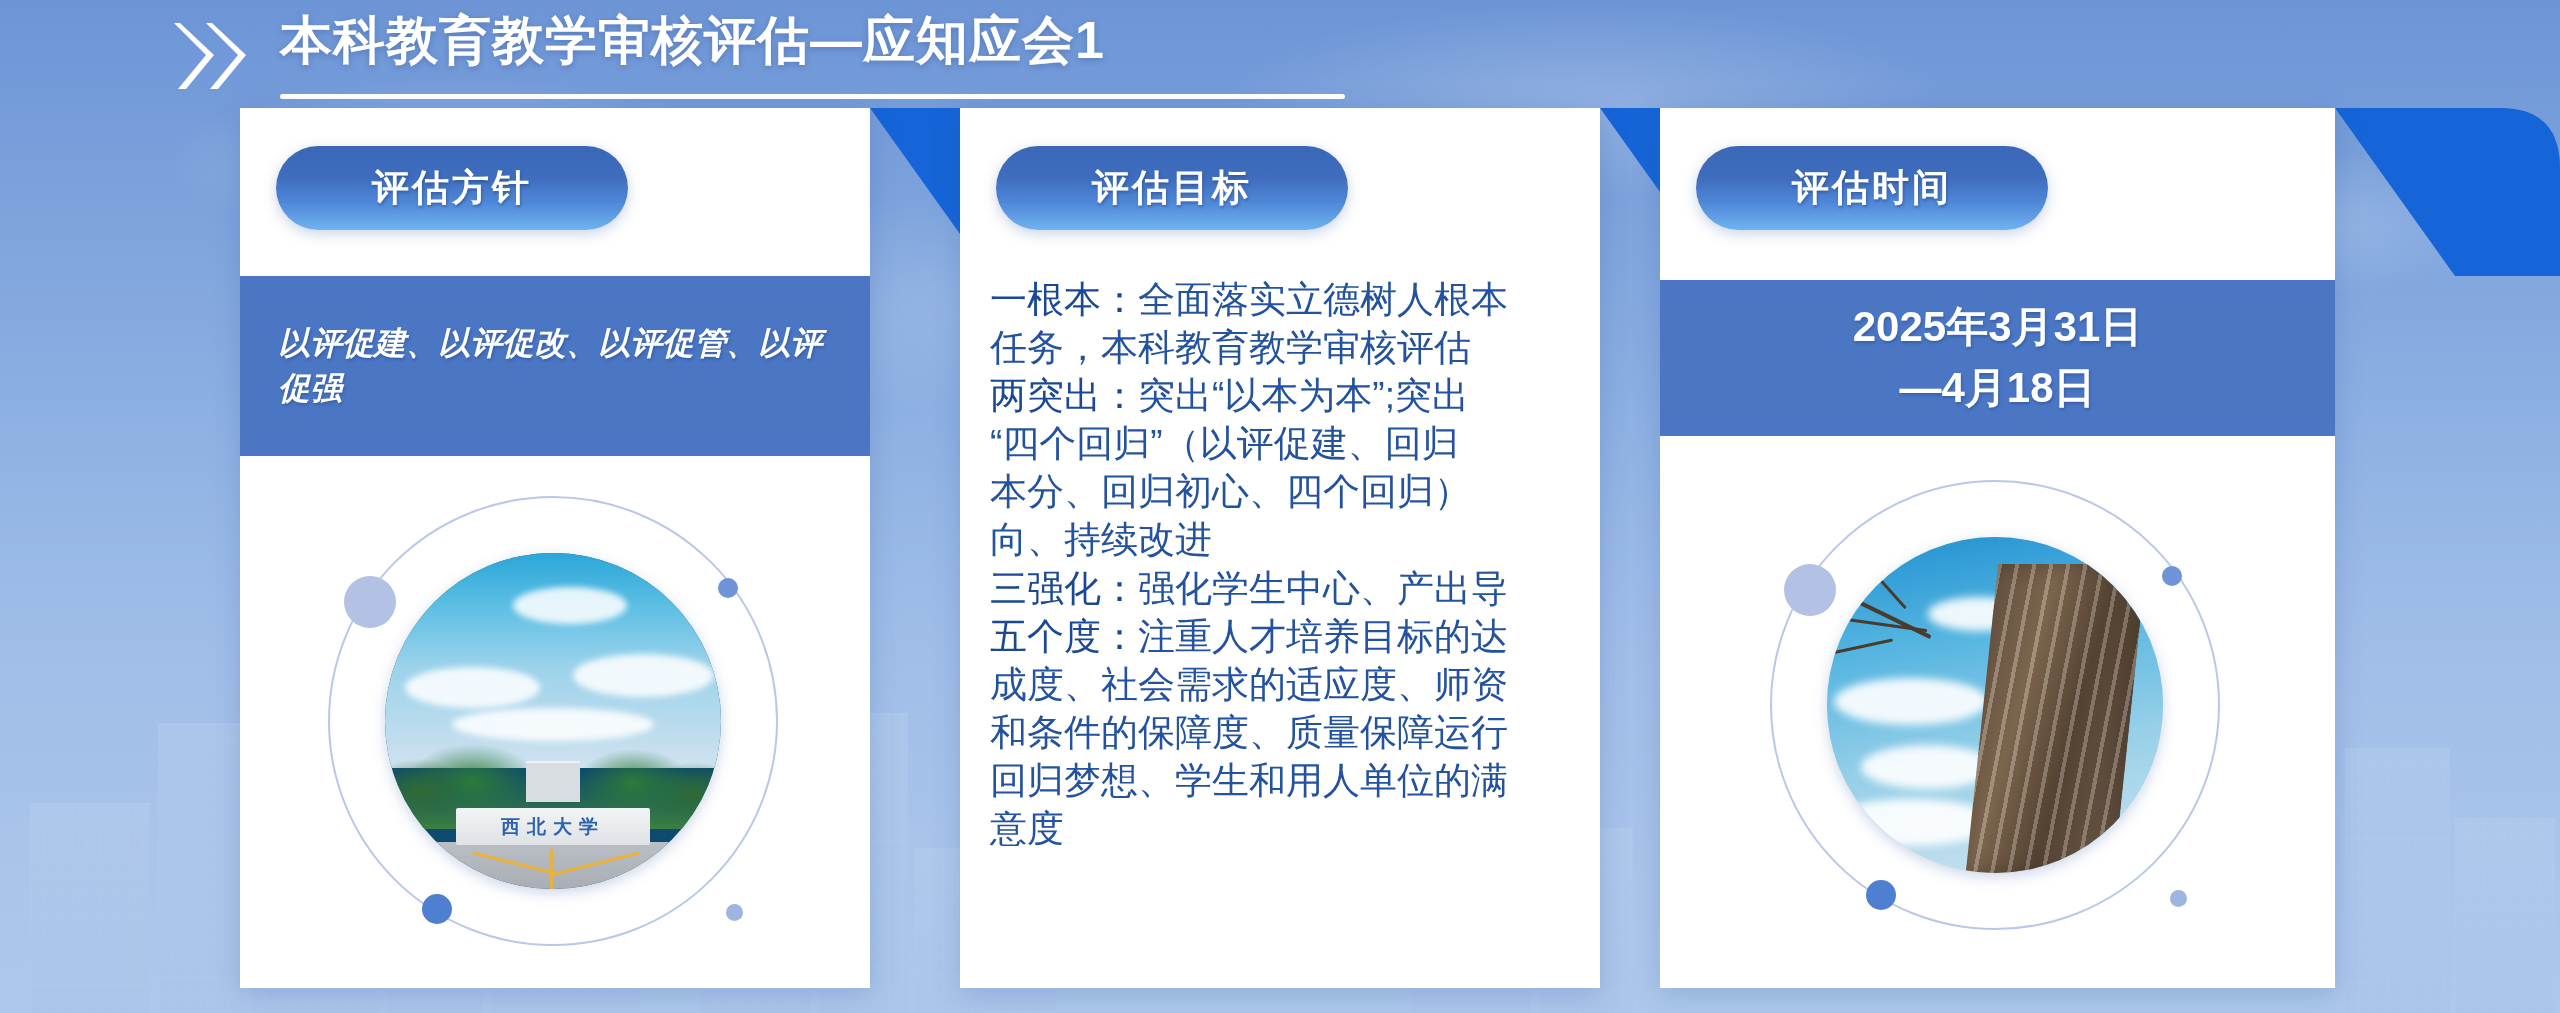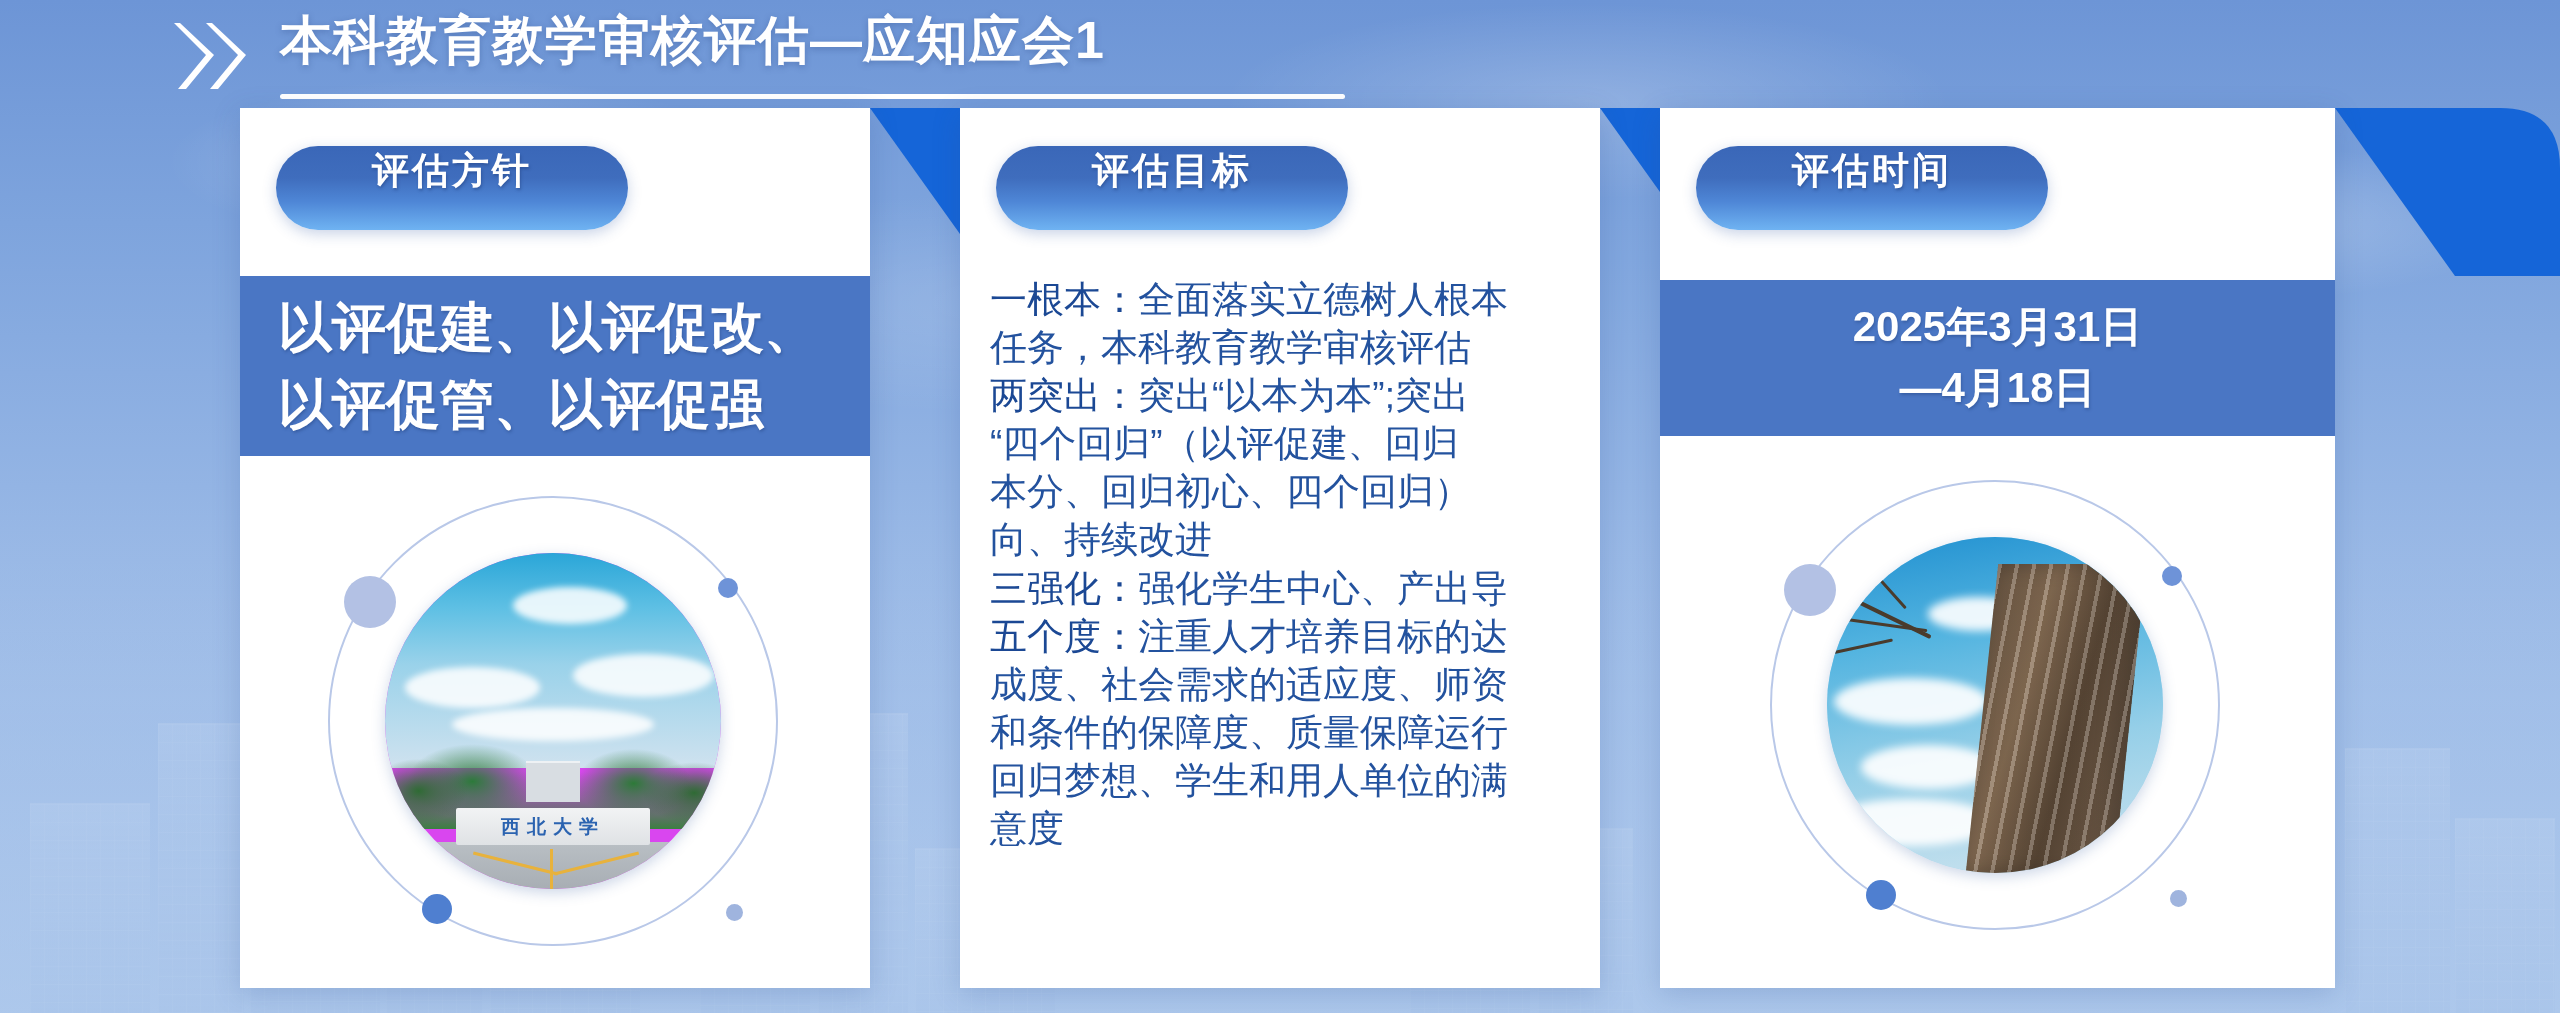--- a/index.html
+++ b/index.html
@@ -89,39 +89,40 @@
   .r2{ left:1600px; width:390px; }
   .r3{ left:2335px; width:225px; }
   .ribbon svg{ display:block; width:100%; height:100%; }
 
   
   .pill{
     position:absolute; left:36px; top:38px;
     height:84px; min-width:352px; padding:0 40px;
     border-radius:42px;
     background:linear-gradient(180deg,#3a67b8 0%, #3f6dbd 38%, #4e86d6 66%, #6fb3f2 100%);
-    display:flex; justify-content:center;
+    display:flex; align-items:center; justify-content:center;
     box-shadow:0 4px 14px rgba(40,80,160,.25);
   }
   .pill-text{
     font-size:37px; font-weight:bold; color:#ffffff; letter-spacing:3px;
     text-shadow:1px 2px 3px rgba(30,60,120,.45);
     white-space:nowrap;
   }
 
   
   .stmt{
     position:absolute; left:0; width:100%;
     background:#4a76c4;
     display:flex; align-items:center;
   }
   .stmt-1{ top:168px; height:180px; padding:0 38px; }
   .stmt-1 .stmt-text{
-    font-size:54px; font-weight:bold; color:#ffffff; line-height:1.42;
+    font-size:32px; font-weight:bold; color:#ffffff; line-height:1.42;
     text-shadow:1px 2px 3px rgba(25,55,110,.35);
+    font-style:italic;
   }
   .stmt-3{ top:172px; height:156px; padding:0 38px; justify-content:center; }
   .stmt-3 .stmt-text{
     font-size:42px; font-weight:bold; color:#ffffff; line-height:1.45; text-align:center;
     text-shadow:1px 2px 3px rgba(25,55,110,.35);
   }
 
   
   .body-text{
     position:absolute; left:30px; top:168px; width:585px;
@@ -147,21 +148,21 @@
     overflow:hidden;
     box-shadow:0 4px 14px rgba(50,90,160,.25);
   }
   .dot{ position:absolute; border-radius:50%; }
   .dot-lg{ width:52px; height:52px; background:#b3c1e4; }
   .dot-md{ width:30px; height:30px; background:#4f7fd0; }
   .dot-sm{ width:20px; height:20px; background:#6e93d8; }
   .dot-xs{ width:17px; height:17px; background:#9fb4de; }
 
   
-  .ph-gate{ position:absolute; inset:0; background:#d946ef; }
+  .ph-gate{ position:absolute; inset:0; background:#0c4a6e; }
   .ph-gate .sky{
     position:absolute; left:0; right:0; top:0; height:64%;
     background:linear-gradient(180deg,#2aa6d8 0%, #5fc0e4 26%, #9ad2ea 52%, #cfe2ef 100%);
   }
   .ph-gate .cl{ position:absolute; background:rgba(255,255,255,.85); border-radius:50%; filter:blur(3px); }
   .ph-gate .trees{
     position:absolute; left:0; right:0; top:54%; height:28%;
     background:
       radial-gradient(ellipse 70px 46px at 10% 60%, #2f6b34, transparent 70%),
       radial-gradient(ellipse 90px 52px at 26% 50%, #2c7a3a, transparent 72%),

